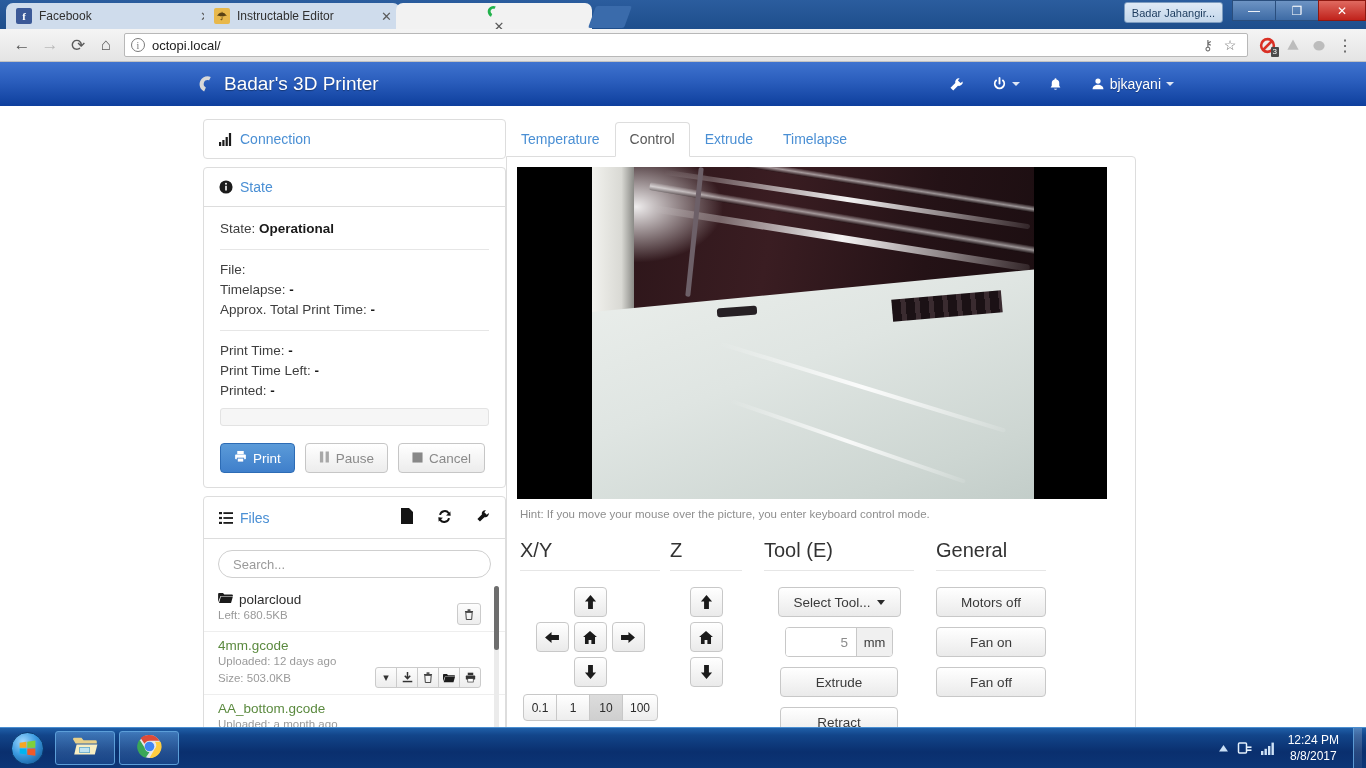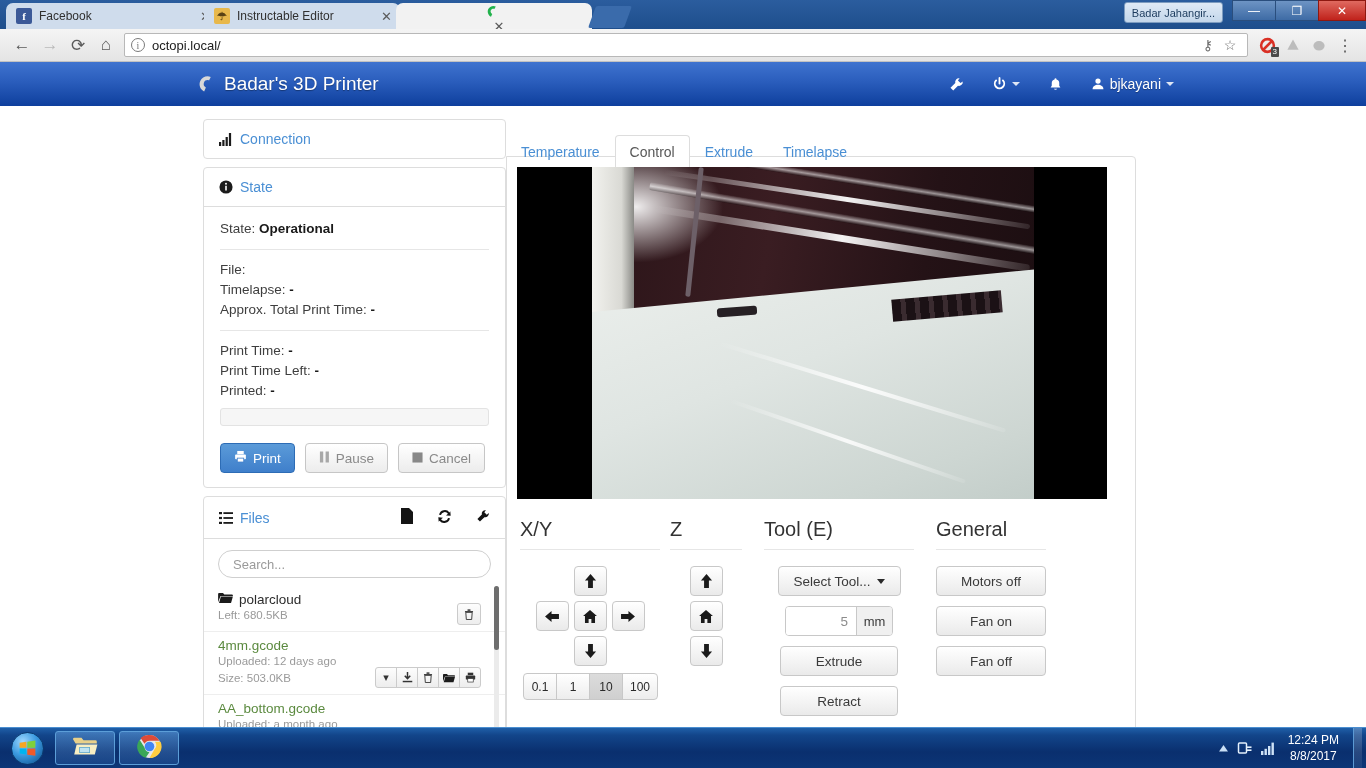--- a/index.html
+++ b/index.html
@@ -237,21 +237,21 @@
     position: absolute; left: 0; top: 0; width: 5px; height: 64px;
     background: #6e6e6e; border-radius: 3px;
   }
 
   
   .main { width: 630px; flex: 0 0 630px; }
   .tabs { display: flex; align-items: flex-end; height: 37px; }
   .tabitem {
     padding: 8px 14px 9px; font-size: 14px; color: #4a8fd4;
     border: 1px solid transparent; border-radius: 4px 4px 0 0;
-    position: relative; top: 14px;
+    position: relative; top: 1px;
   }
   .tabitem.sel {
     color: #585858; background: #fff;
     border-color: #dddddd; border-bottom-color: #fff;
   }
   .tabpanel {
     border: 1px solid #dddddd; border-radius: 0 4px 4px 4px;
     background: #fff; padding: 10px;
     min-height: 570px;
   }
@@ -746,20 +746,21 @@
               <div class="cam-streak" style="left:60px;top:68px;width:380px;transform:rotate(9deg);height:7px;"></div>
               <div class="cam-rail" style="left:100px;top:0px;width:5px;height:130px;transform:rotate(6deg);background:#6d6068;"></div>
               <div class="cam-bed"></div>
               <div class="cam-streak" style="left:120px;top:218px;width:300px;transform:rotate(17deg);height:4px;opacity:.9;"></div>
               <div class="cam-streak" style="left:130px;top:272px;width:250px;transform:rotate(19deg);height:4px;opacity:.85;"></div>
               <div style="position:absolute;left:125px;top:140px;width:40px;height:9px;background:#262024;border-radius:3px;transform:rotate(-4deg);"></div>
               <div style="position:absolute;left:300px;top:128px;width:110px;height:22px;background:repeating-linear-gradient(90deg,#1b1115 0 9px,#3a2b30 9px 14px);transform:rotate(-5deg);"></div>
             </div>
           </div>
 
+          <div class="cam-hint">Hint: If you move your mouse over the picture, you enter keyboard control mode.</div>
 
           <div class="ctrl">
 
             <div class="ctrl-col colA">
               <h3>X/Y</h3>
               <div class="jogrow">
                 <div class="jbtn">
                   <svg width="13" height="14" viewBox="0 0 14 15" aria-hidden="true">
                       <path d="M7 0 13 7H9.6v8H4.4V7H1z" fill="#1b1b1b"></path>
                     </svg>

